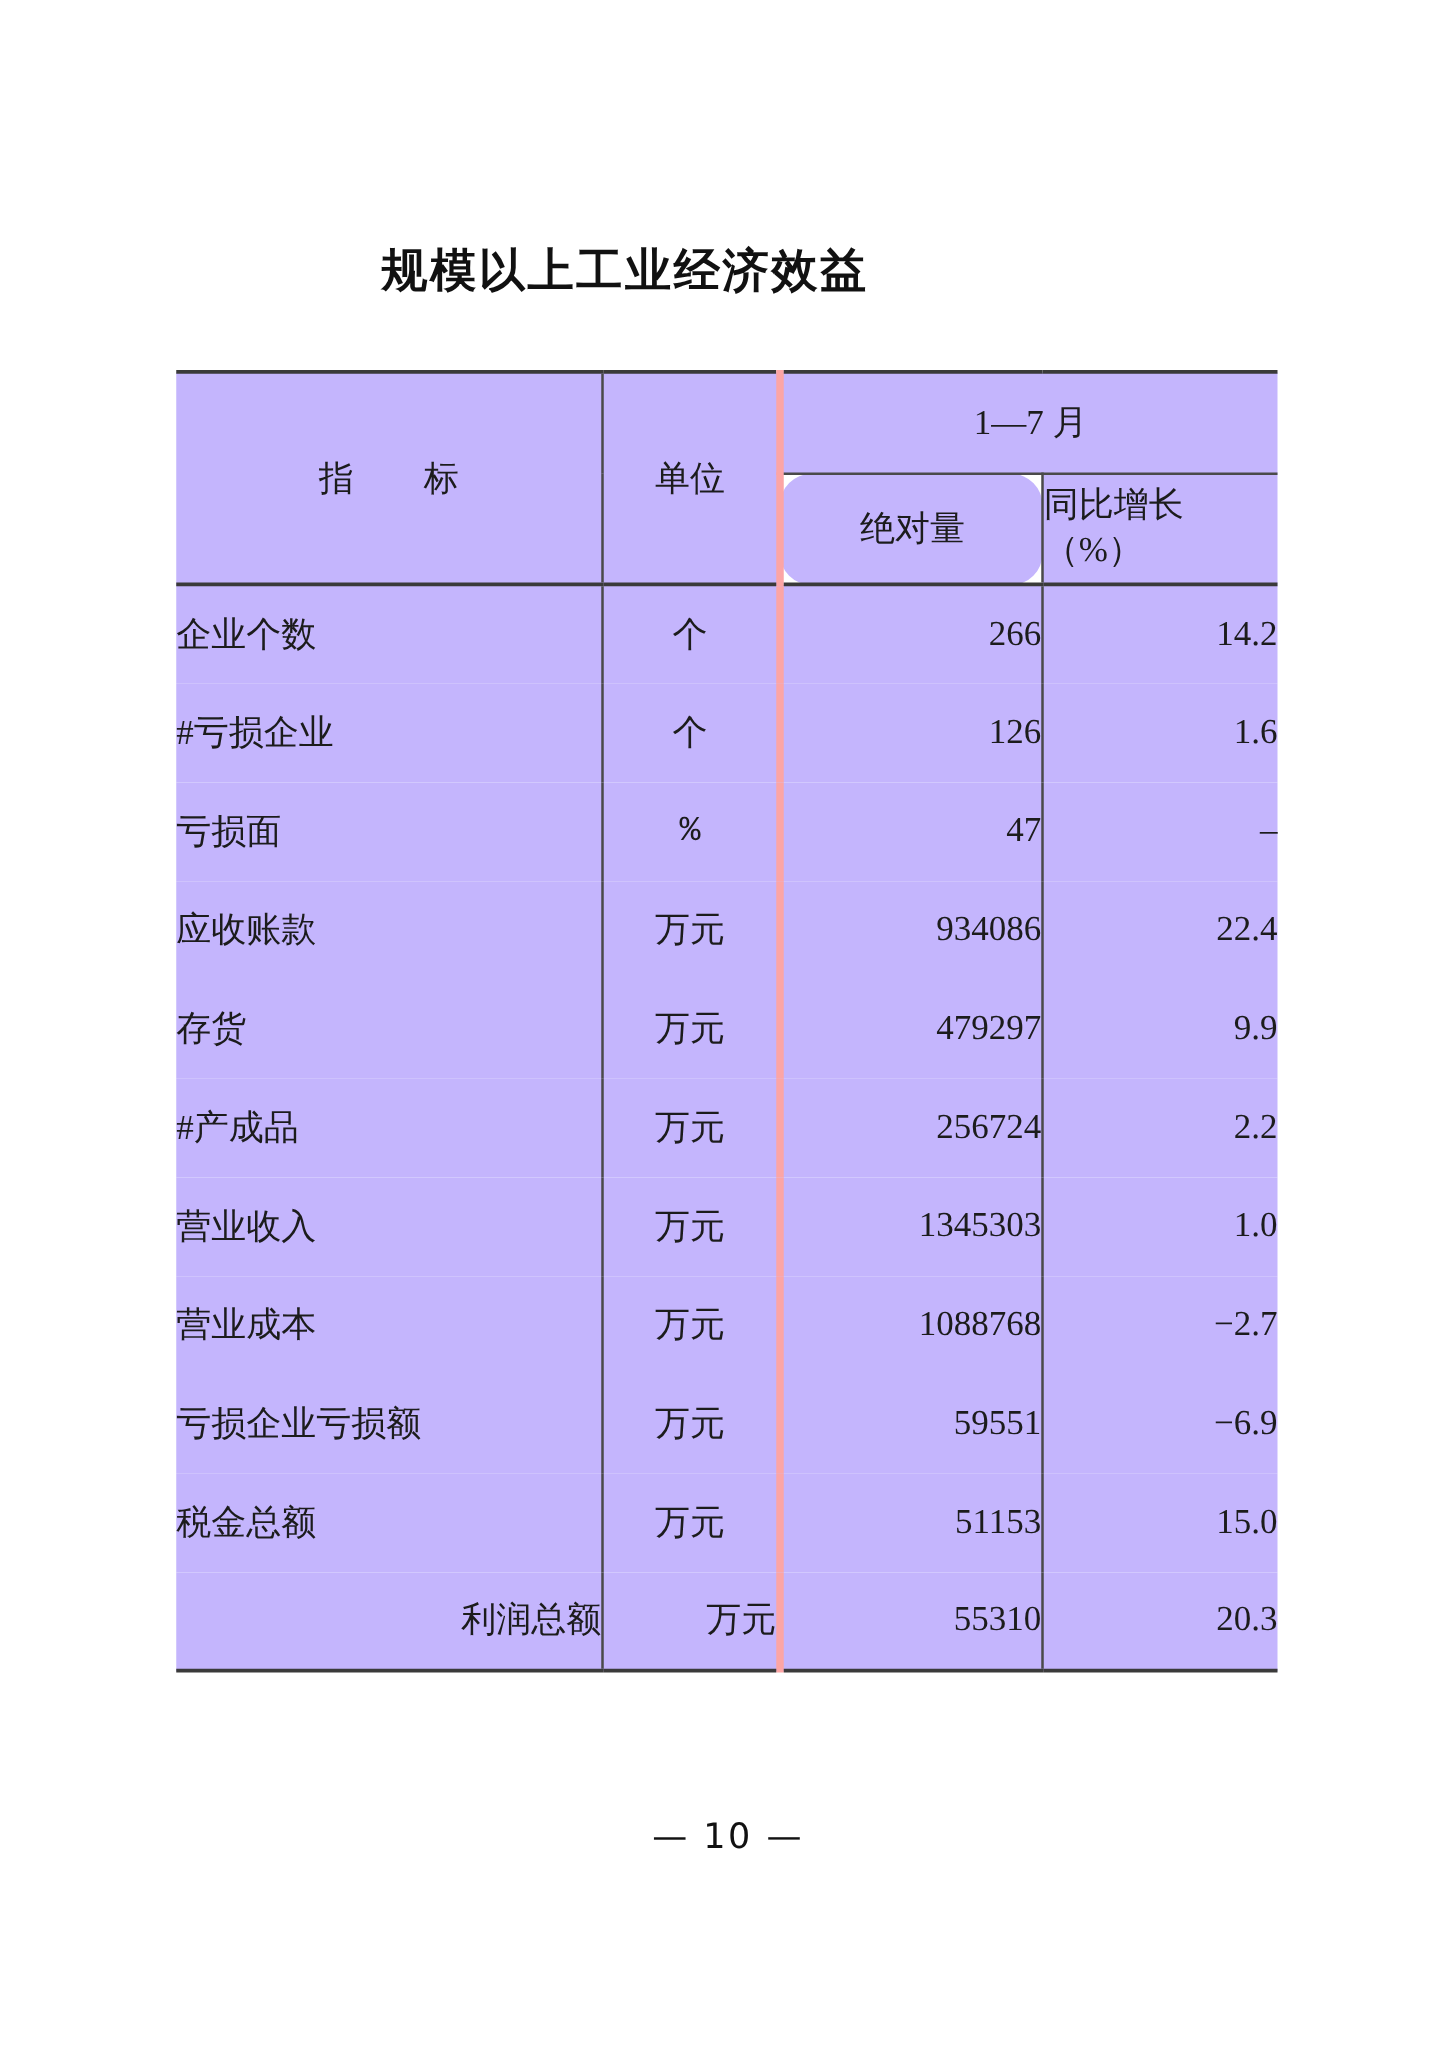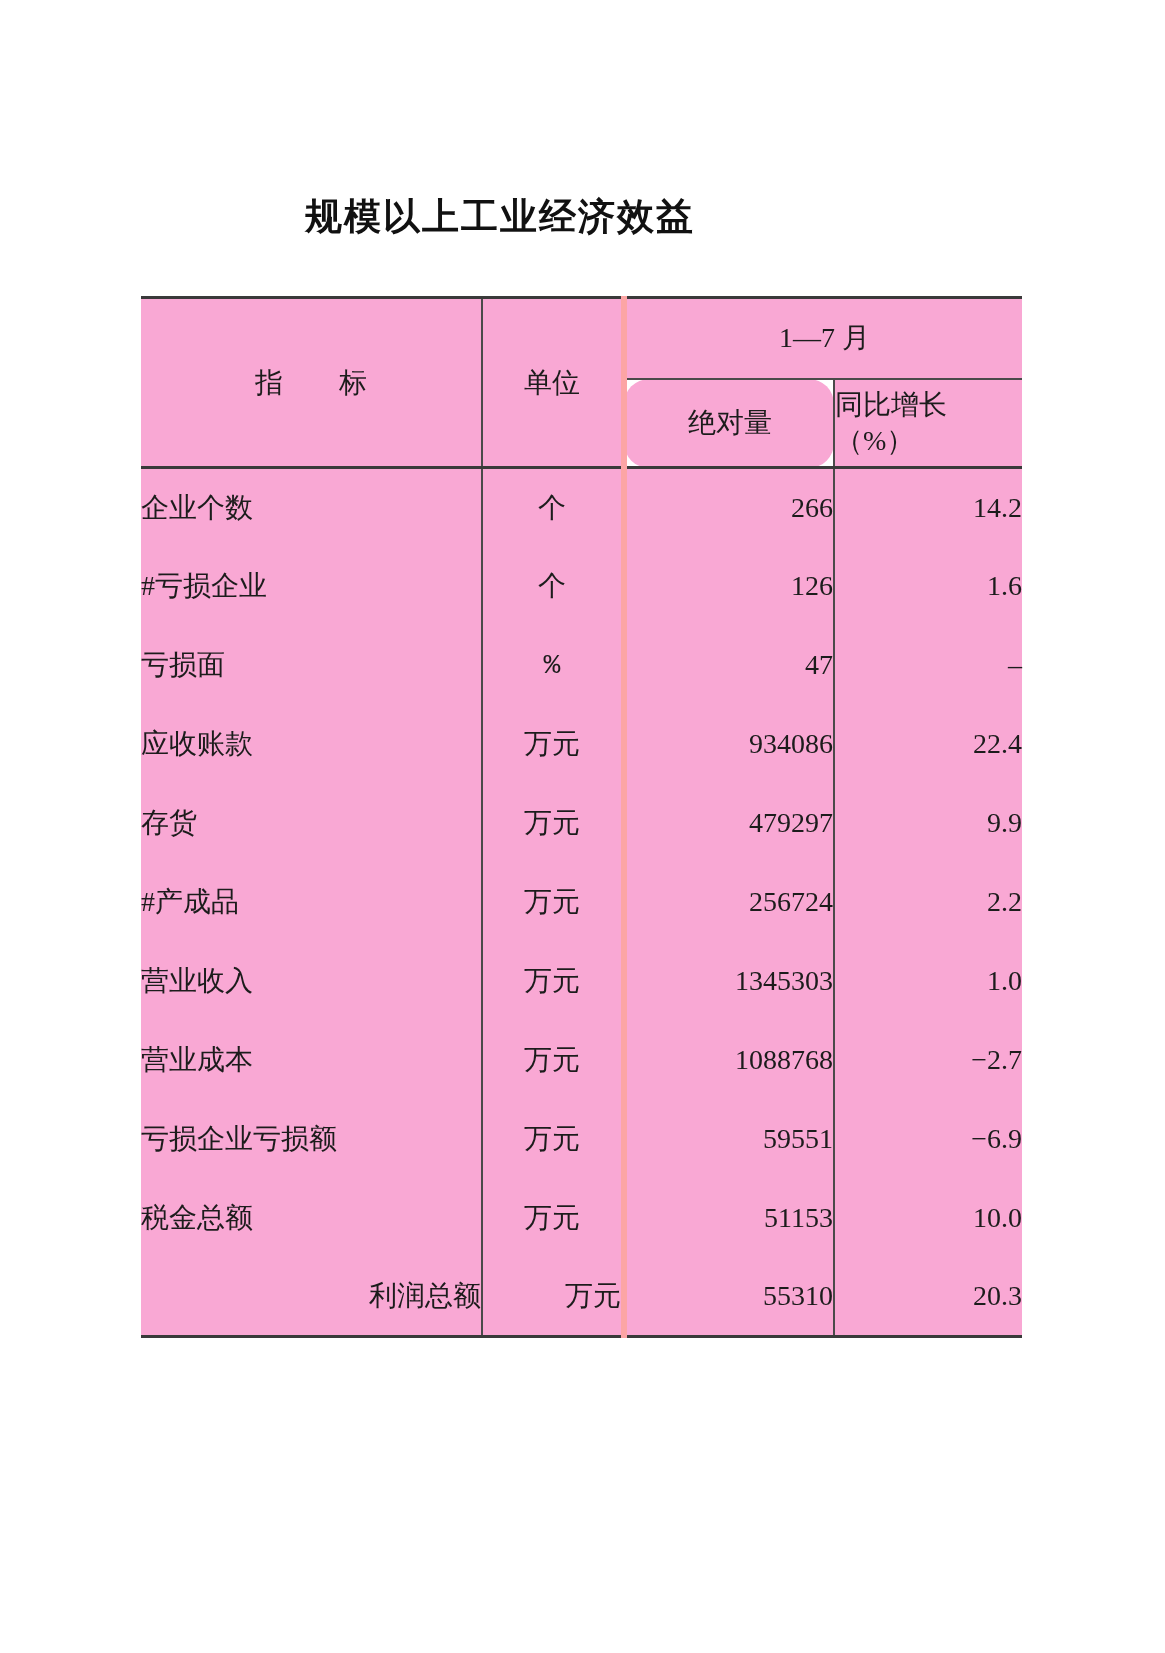--- a/index.html
+++ b/index.html
@@ -37,21 +37,21 @@
     color: #1c1c1c;
   }
   table.stats col.c1 { width: 341px; }
   table.stats col.c2 { width: 142px; }
   table.stats col.c3 { width: 210px; }
   table.stats col.c4 { width: 188px; }
 
   table.stats th, table.stats td {
     padding: 0;
     font-weight: normal;
-    background: #f9a8d4;
+    background: #c4b5fd;
   }
 
   
   thead tr.r1 th { border-top: 3px solid #3a3a3a; }
   tbody tr:last-child td { border-bottom: 3px solid #3a3a3a; text-align: right; }
 
   
   th.h-indicator, th.h-unit, th.h-abs, th.h-yoy { border-bottom: 3px solid #3a3a3a; }
 
   
@@ -167,25 +167,26 @@
       <tr>
         <td class="c-ind">亏损企业亏损额</td>
         <td class="c-unit">万元</td>
         <td class="c-abs">59551</td>
         <td class="c-yoy">−6.9</td>
       </tr>
       <tr>
         <td class="c-ind">税金总额</td>
         <td class="c-unit">万元</td>
         <td class="c-abs">51153</td>
-        <td class="c-yoy">10.0</td>
+        <td class="c-yoy">15.0</td>
       </tr>
       <tr>
         <td class="c-ind">利润总额</td>
         <td class="c-unit">万元</td>
         <td class="c-abs">55310</td>
         <td class="c-yoy">20.3</td>
       </tr>
     </tbody>
   </table>
 
+  <div class="footer">— 10 —</div>
 
 </div>
 
 </body></html>

